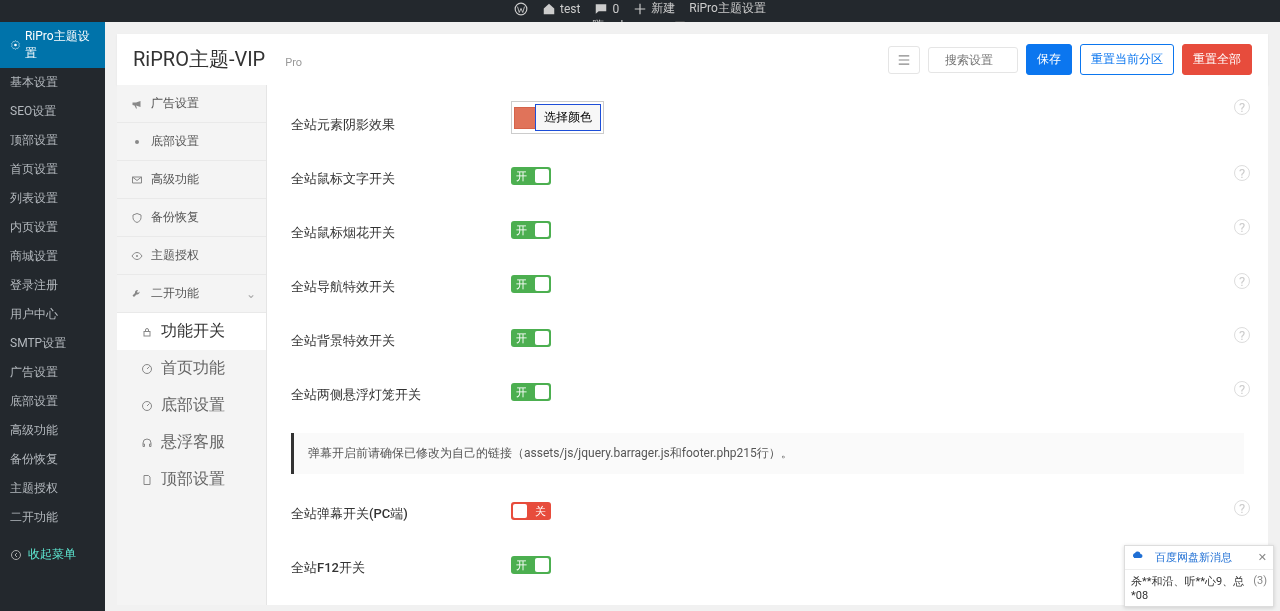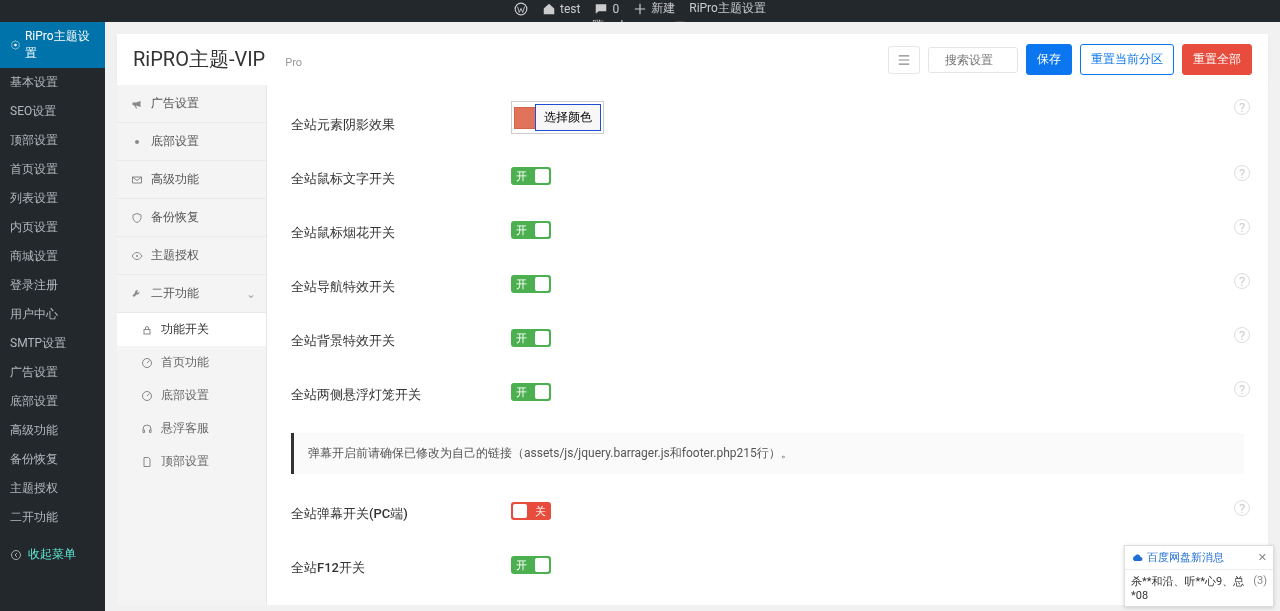--- a/index.html
+++ b/index.html
@@ -31,21 +31,21 @@
 .btn { padding: 6px 10px; border-radius: 3px; font-size: 12px; cursor: pointer; border: 1px solid transparent; }
 .btn-primary { background: #0b76ef; color: #ffffff; border-color:#0b76ef;}
 .btn-outline-blue { background:#fff; color:#0b76ef; border:1px solid #0b76ef; }
 .btn-danger { background: #e74c3c; color:#fff; border-color:#e74c3c; }
 
 
 .body-wrap { display: flex; margin: 0 12px 12px 12px; }
 .panel-nav { width: 150px; background: #f4f4f4; border-right: 1px solid #e5e5e5; }
 .panel-nav-item { padding: 10px 14px; font-size: 12px; color: #555; cursor:pointer; display:flex; align-items:center; gap:8px; border-bottom:1px solid #e9e9e9; position:relative;}
 .panel-nav-item.expanded::after { content:"⌄"; position:absolute; right:10px; color:#aaa; }
-.panel-nav-sub { padding: 8px 12px 8px 24px; font-size: 12px; color:#666; cursor:pointer; background:#f4f4f4; display:flex; gap:8px; align-items:center;}
+.panel-nav-sub { padding: 8px 12px 8px 24px; font-size: 16px; color:#666; cursor:pointer; background:#f4f4f4; display:flex; gap:8px; align-items:center;}
 .panel-nav-sub.active { background:#fff; color:#333; }
 .panel-nav svg { width:12px; height:12px; fill:#888; }
 
 
 .panel-content { flex:1; background:#fff; padding:0; overflow-y:auto; height:520px; }
 .setting-row { display:flex; padding: 16px 24px; border-bottom: 1px solid rgba(0,0,0,0); position:relative; align-items: flex-end;}
 .setting-label { width: 220px; font-size: 13px; color:#333; font-weight: 500;}
 .setting-control { flex:1; }
 .help-icon { position:absolute; right: 18px; top: 14px; color:#ccc; font-size:13px; width:16px; height:16px; border:1px solid #ddd; border-radius:50%; display:flex; align-items:center; justify-content:center;}
 
@@ -64,21 +64,21 @@
 .toggle .txt { position:absolute; }
 .toggle.on .txt { left:5px; }
 .toggle.off .txt { right:5px; }
 
 
 .notice-box { margin: 12px 24px; border-left: 3px solid #333; background:#fafafa; padding:12px 14px; font-size:12px; color:#555;}
 
 
 .notif { position:absolute; right:6px; bottom:4px; width:150px; background:#fff; border:1px solid #ddd; box-shadow:0 1px 4px rgba(0,0,0,0.15); font-size:11px;}
 .notif-head { display:flex; align-items:center; justify-content:space-between; padding:4px 6px; border-bottom:1px solid #eee; }
-.notif-head-left { display:flex; gap:4px; align-items:flex-end; color:#1f6fd4;}
+.notif-head-left { display:flex; gap:12px; align-items:flex-start; color:#1f6fd4;}
 .notif-close { color:#888; cursor:pointer; }
 .notif-body { padding:4px 6px; display:flex; justify-content:space-between; color:#333;}
 .notif-count { color:#888;}
 </style>
 </head>
 <body>
 
 <div class="adminbar">
   <div class="adminbar-left">
     <span class="adminbar-item">

